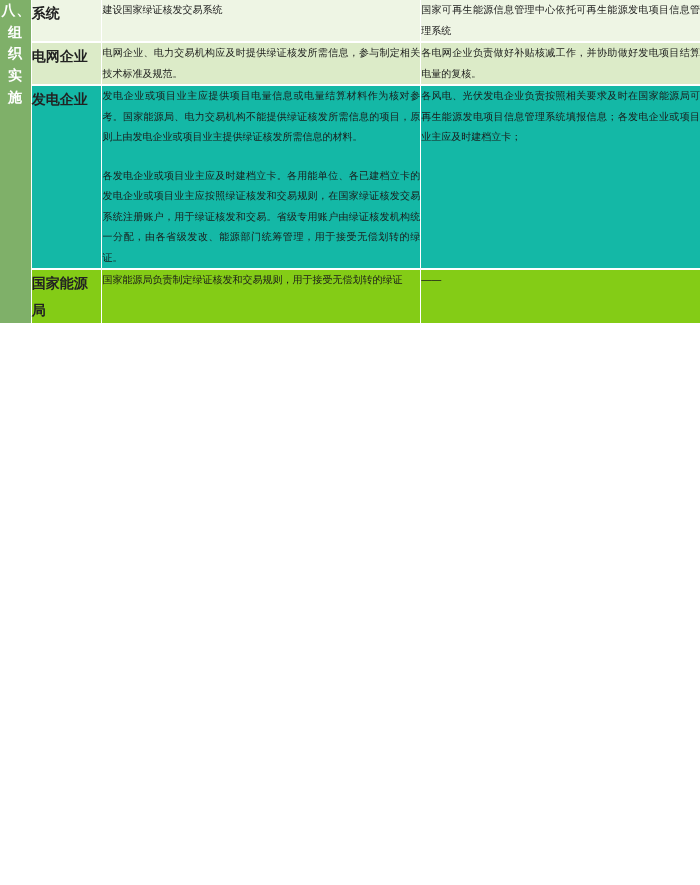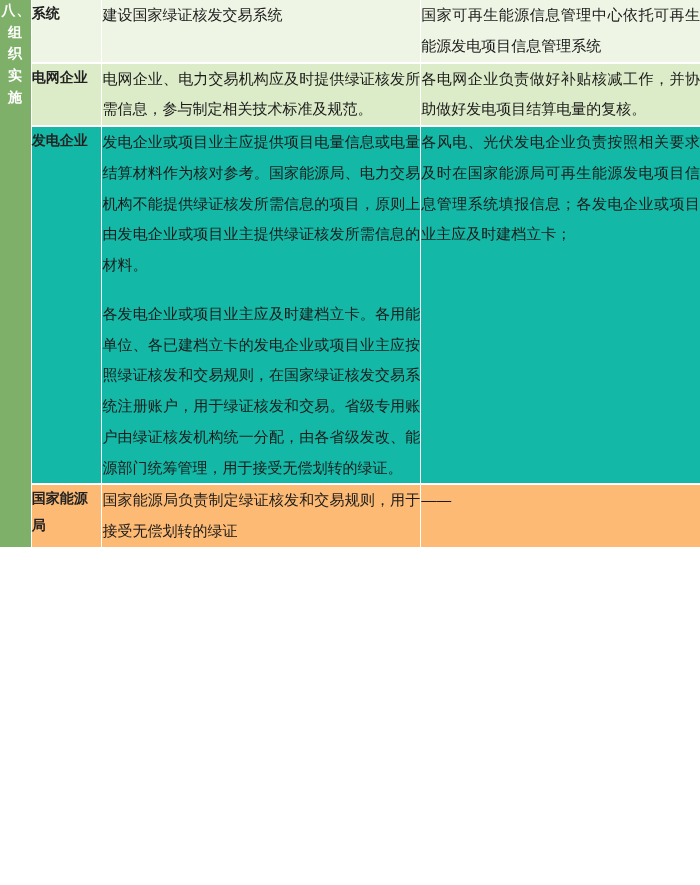--- a/index.html
+++ b/index.html
@@ -45,21 +45,21 @@
   .role-cell {
     width: 68px;
     font-weight: bold;
     font-size: 14px;
     color: #222;
     line-height: 1.9;
     padding: 16px 8px 16px 14px;
     word-break: break-all;
   }
   .body-cell {
-    font-size: 15px;
+    font-size: 10px;
     color: #1a1a1a;
     line-height: 2.05;
     padding: 16px 16px 16px 14px;
     text-align: justify;
   }
   .body-cell p {
     margin: 0 0 18px 0;
   }
   .body-cell p:last-child {
     margin-bottom: 0;
@@ -68,21 +68,21 @@
   .col-right { width: 272px; }
 
   
   .band-a td.role-cell,
   .band-a td.body-cell { background: #eef5e4; }
   .band-b td.role-cell,
   .band-b td.body-cell { background: #dcebc8; }
   .band-c td.role-cell,
   .band-c td.body-cell { background: #14b8a6; }
   .band-d td.role-cell,
-  .band-d td.body-cell { background: #fdba74; }
+  .band-d td.body-cell { background: #84cc16; }
 
   
   .sep-cell {
     border-bottom: 1px solid #ffffff;
     margin-left: 44px;
   }
   .vline {
     border-left: 1px solid #ffffff;
   }
   .vline-strong {

